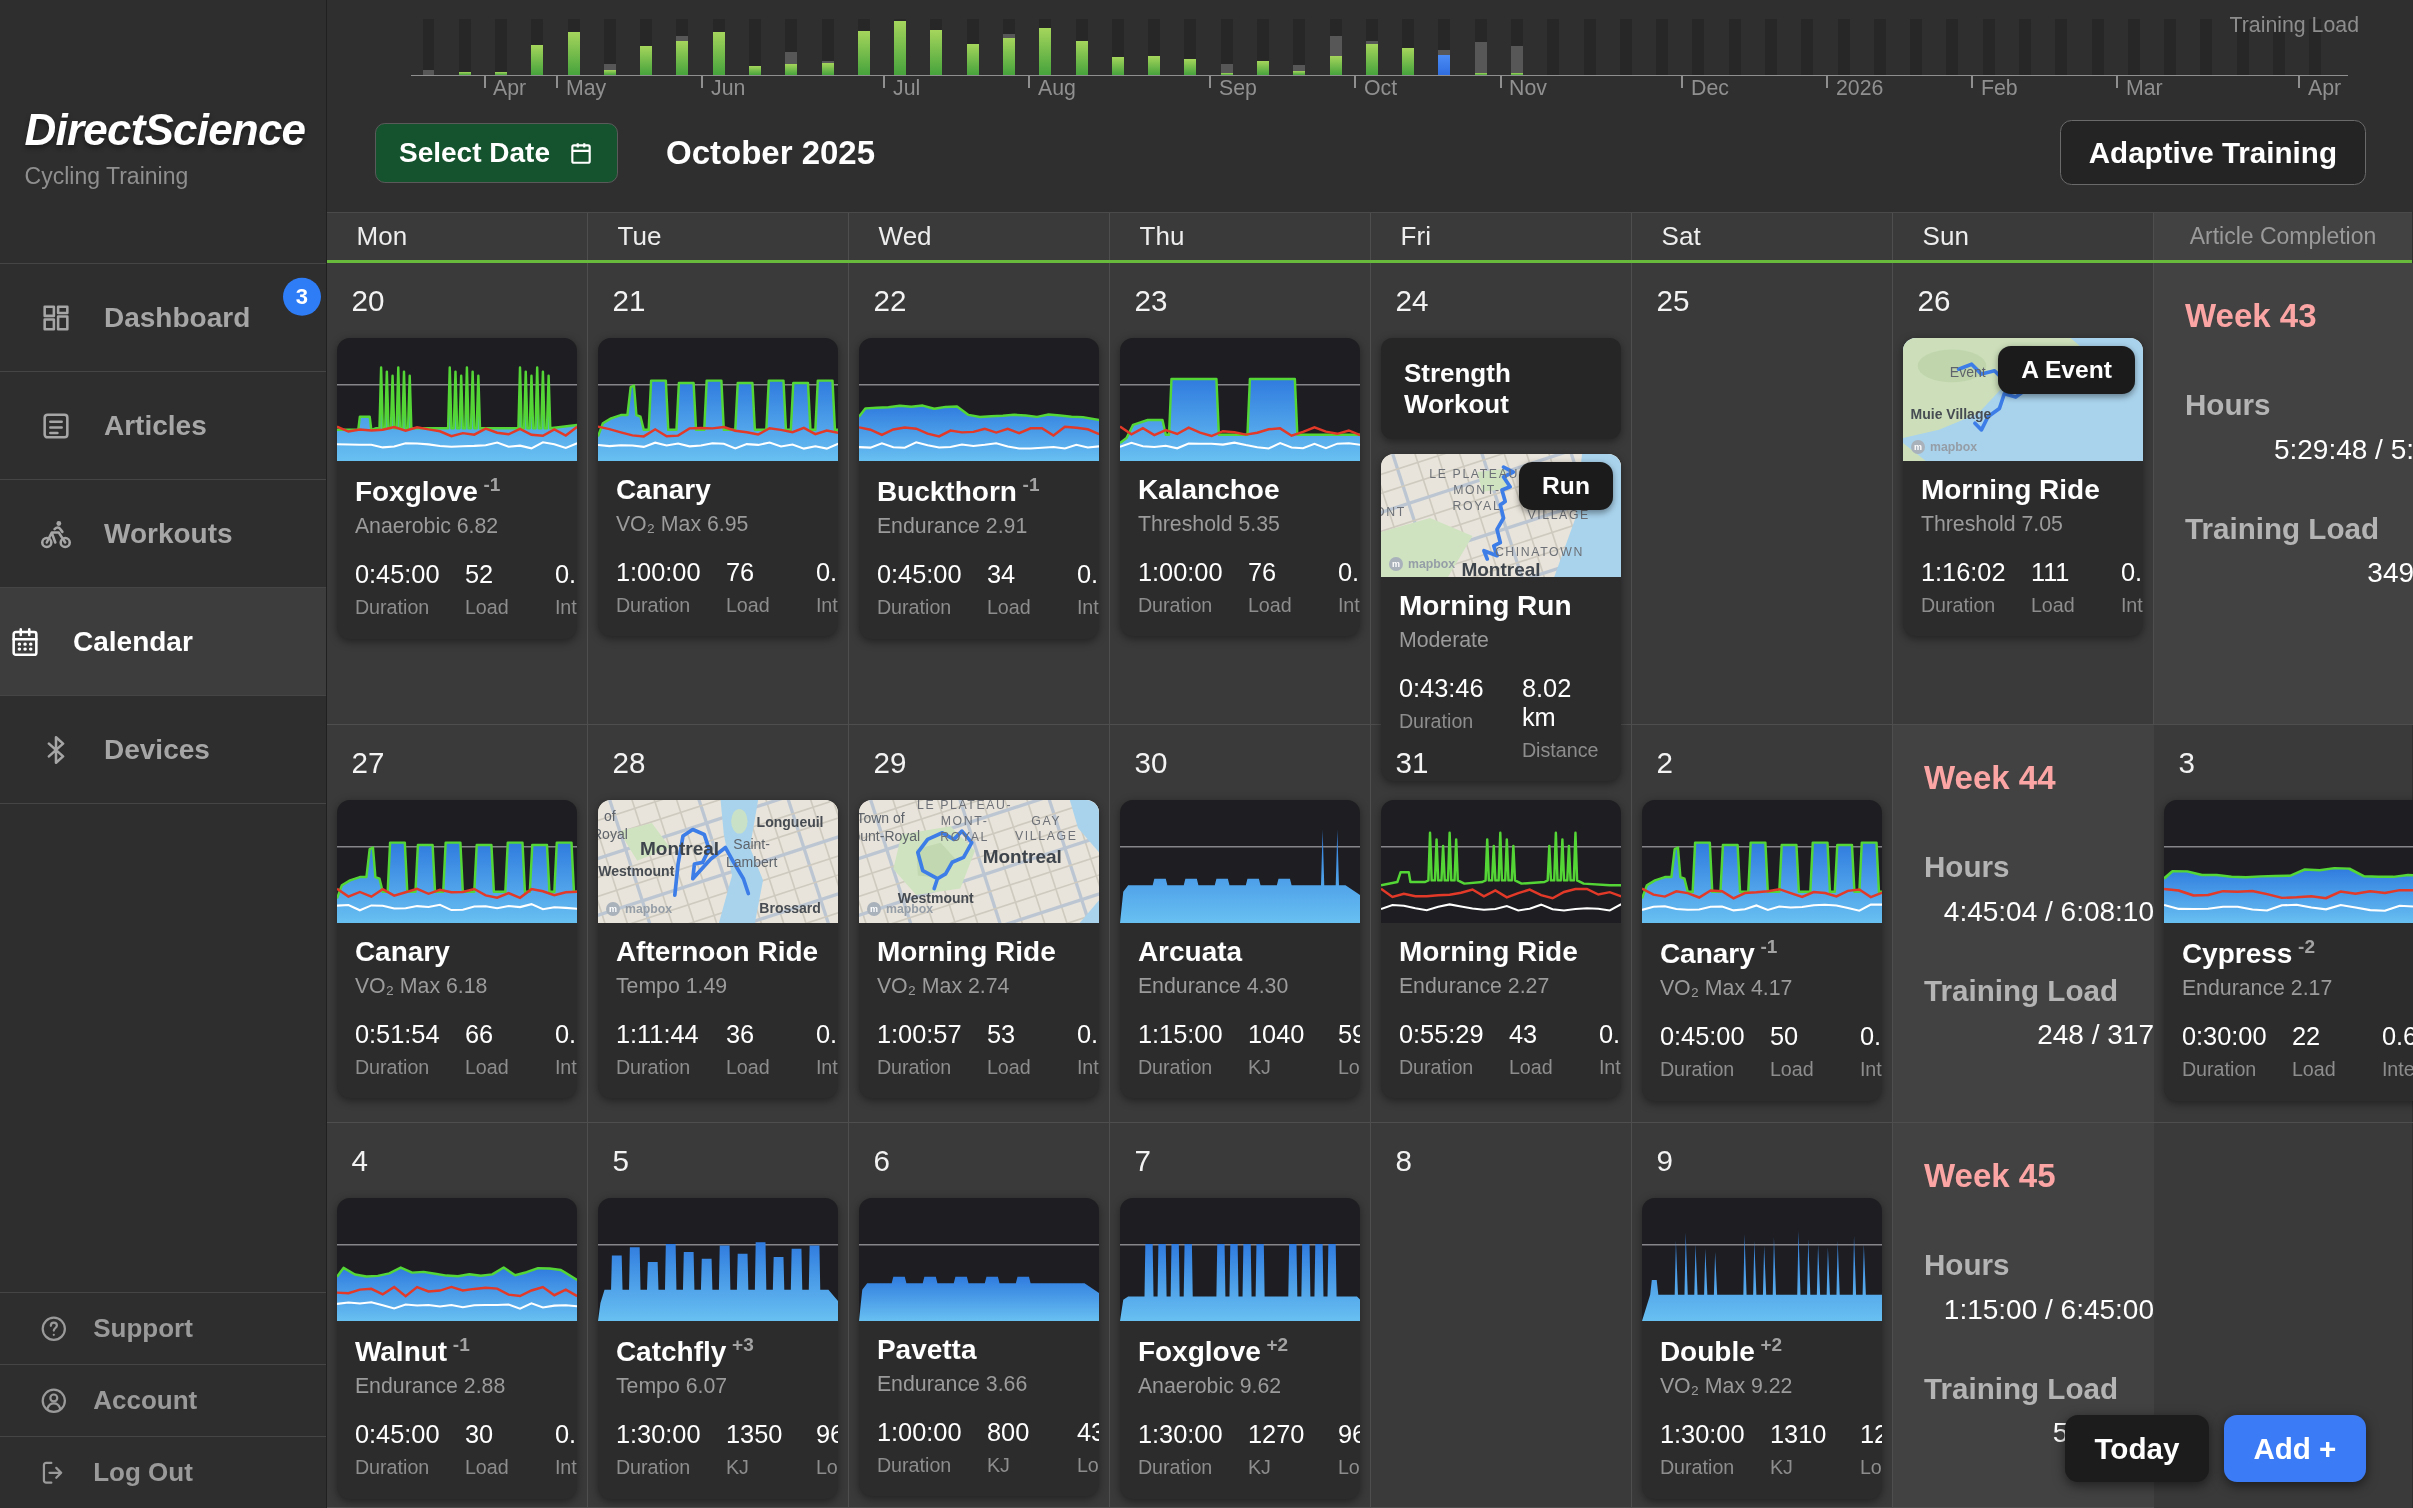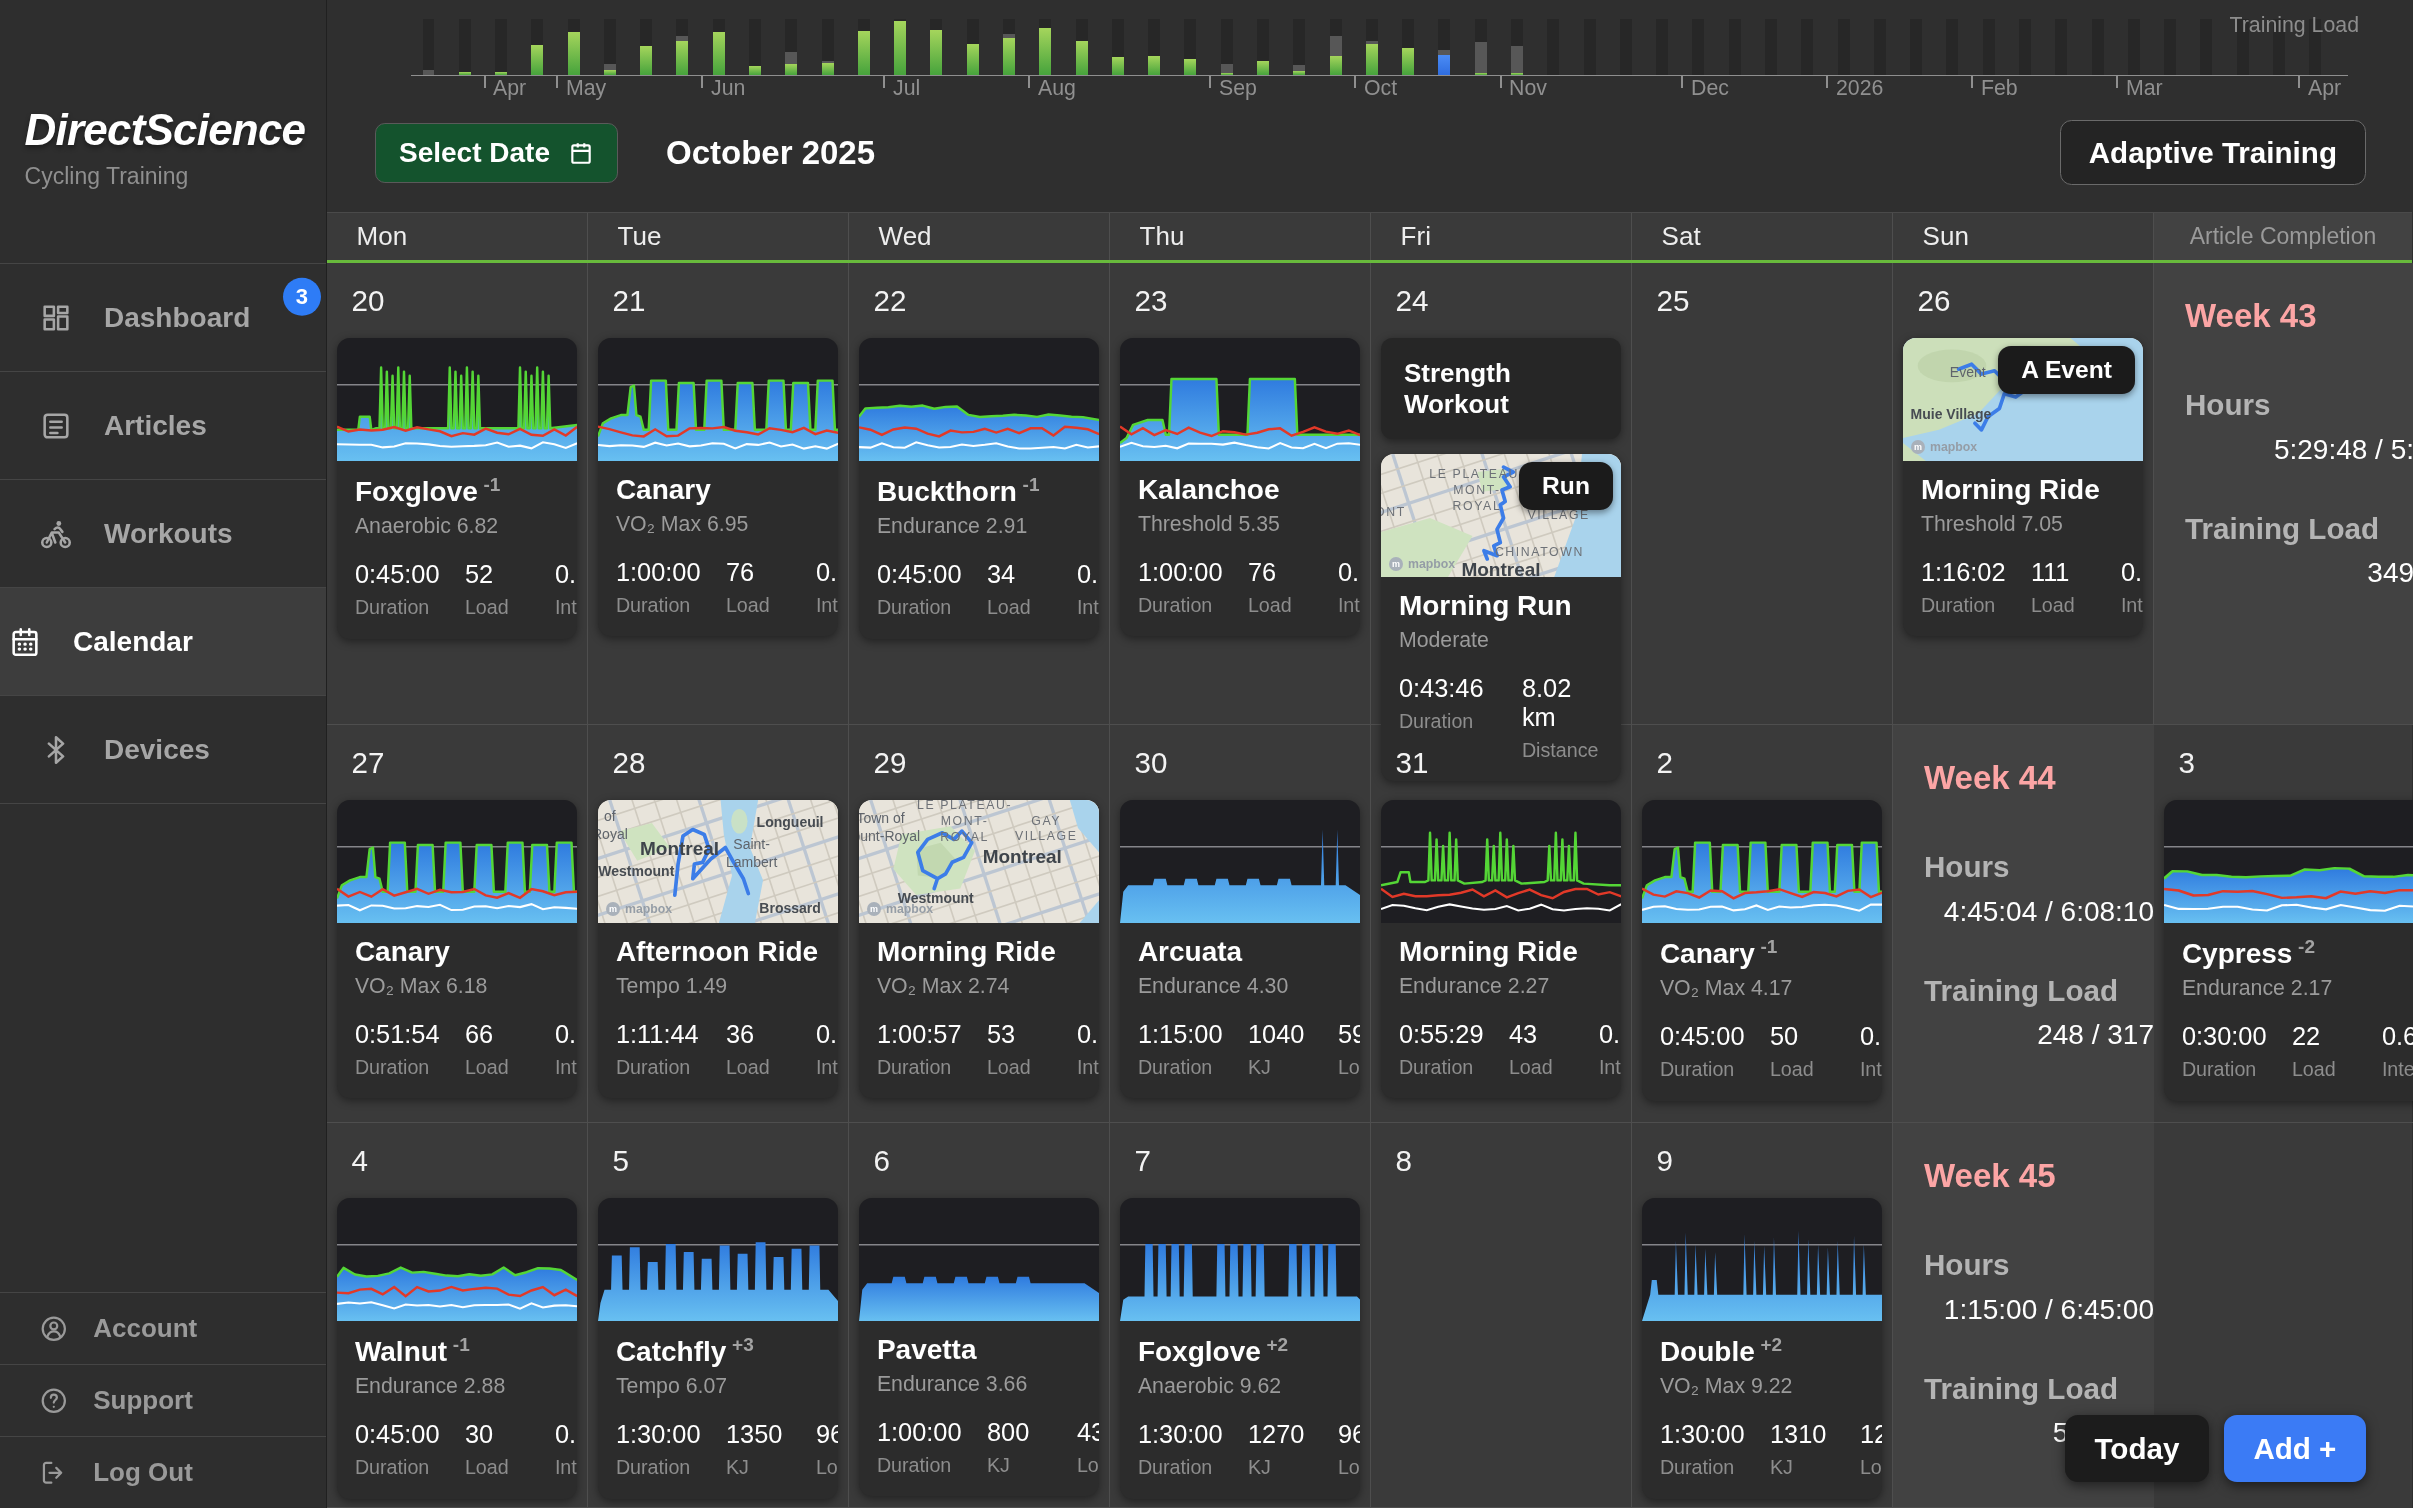--- a/index.html
+++ b/index.html
@@ -132,32 +132,32 @@
           <svg viewBox="0 0 24 24" width="34" height="34" fill="none" stroke="currentColor" stroke-width="1.8" stroke-linecap="round" stroke-linejoin="round">
             <path d="M7 7.5l10 9L12 21V3l5 4.5-10 9"></path>
           </svg>
           <span>Devices</span>
         </div>
       </nav>
     <div class="navfoot" id="navfoot">
         <div class="foot-item">
           <svg viewBox="0 0 24 24" width="29.6" height="29.6" fill="none" stroke="currentColor" stroke-width="1.8" stroke-linecap="round" stroke-linejoin="round">
             <circle cx="12" cy="12" r="9"></circle>
+            <path d="M9.6 9.6c0-1.5 1-2.6 2.4-2.6s2.5 1 2.5 2.4c0 1.9-2.5 2-2.5 4"></path>
+            <circle cx="12" cy="16.9" r=".9" fill="currentColor" stroke="none"></circle>
+          </svg>
+          <span>Support</span>
+        </div>
+        <div class="foot-item">
+          <svg viewBox="0 0 24 24" width="29.6" height="29.6" fill="none" stroke="currentColor" stroke-width="1.8" stroke-linecap="round" stroke-linejoin="round">
+            <circle cx="12" cy="12" r="9"></circle>
             <circle cx="12" cy="9.7" r="2.8"></circle>
             <path d="M6.8 18.3c1-2.8 2.9-4.2 5.2-4.2s4.2 1.4 5.2 4.2"></path>
           </svg>
           <span>Account</span>
-        </div>
-        <div class="foot-item">
-          <svg viewBox="0 0 24 24" width="29.6" height="29.6" fill="none" stroke="currentColor" stroke-width="1.8" stroke-linecap="round" stroke-linejoin="round">
-            <circle cx="12" cy="12" r="9"></circle>
-            <path d="M9.6 9.6c0-1.5 1-2.6 2.4-2.6s2.5 1 2.5 2.4c0 1.9-2.5 2-2.5 4"></path>
-            <circle cx="12" cy="16.9" r=".9" fill="currentColor" stroke="none"></circle>
-          </svg>
-          <span>Support</span>
         </div>
         <div class="foot-item">
           <svg viewBox="0 0 24 24" width="29.6" height="29.6" fill="none" stroke="currentColor" stroke-width="1.8" stroke-linecap="round" stroke-linejoin="round">
             <path d="M10 4H5.8A1.8 1.8 0 0 0 4 5.8v12.4A1.8 1.8 0 0 0 5.8 20H10M14 8l4 4-4 4M8.5 12H18"></path>
           </svg>
           <span>Log Out</span>
         </div>
       </div>
   </aside>
   <main class="main">

